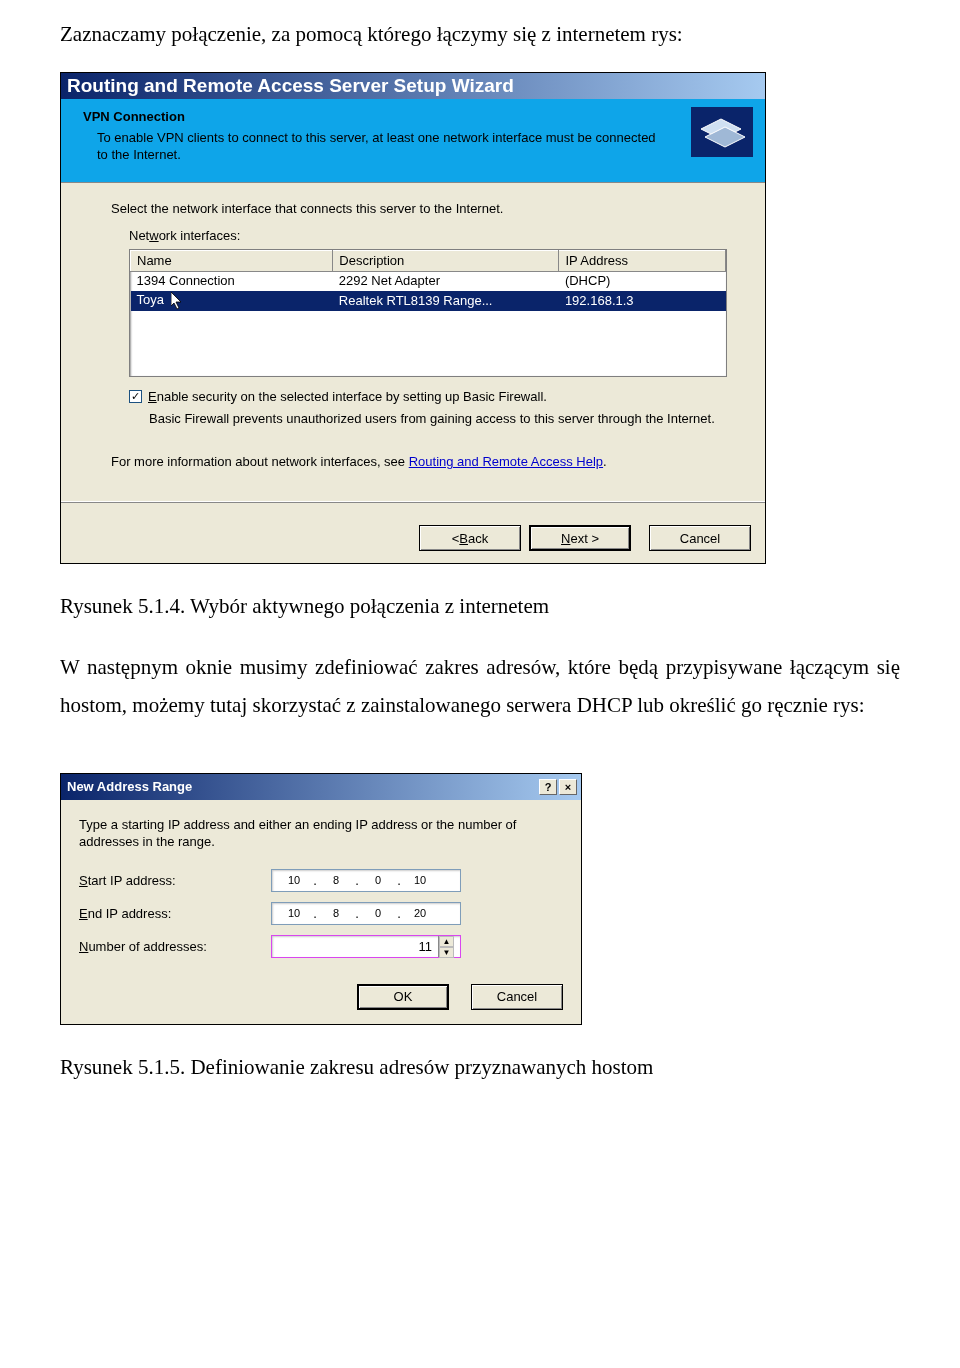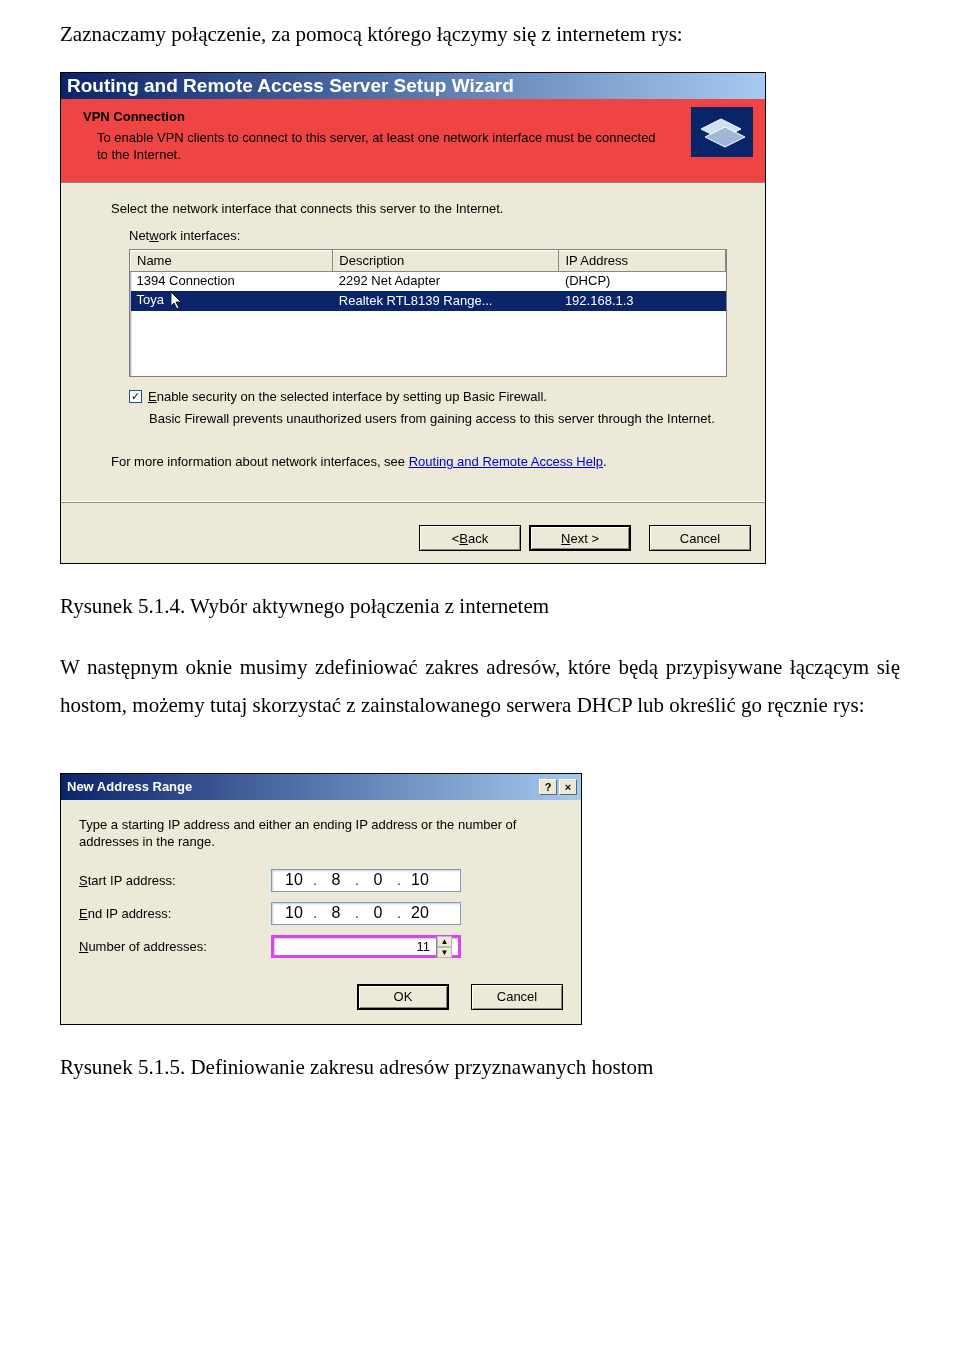--- a/index.html
+++ b/index.html
@@ -7,21 +7,21 @@
   .para { font-size: 21px; line-height: 1.8; margin-bottom: 10px; text-align: justify; }
   .caption { font-size: 21px; margin: 30px 0; }
 
   .wiz {
     width: 706px; border: 1px solid #000; background: #ece9d8; font-family: Tahoma, Arial, sans-serif; font-size: 13px; color: #000; margin: 18px 0 10px 0;
   }
   .wiz-titlebar {
     display:flex; align-items:center; height:26px; padding:0 6px; color:#fff; font-weight:bold; font-size:19px;
     background: linear-gradient(to right, #0a246a, #a6caf0);
   }
-  .wiz-hdr { display:flex; background:#ef4444; border-bottom:1px solid #888; height:84px; }
+  .wiz-hdr { display:flex; background:#0ea5e9; border-bottom:1px solid #888; height:84px; }
   .wiz-hdr-txt { flex:1; padding:10px 12px 0 22px; }
   .wiz-hdr-title { font-weight:bold; margin-bottom:6px; font-size:13px; }
   .wiz-hdr-sub { font-size:13px; margin-left:14px; line-height:1.3; }
   .wiz-hdr-icon { width:86px; height:84px; display:flex; align-items:flex-start; justify-content:center; padding-top:8px; }
   .srv-icon { width:62px; height:50px; }
   .wiz-body { padding:18px 34px 6px 50px; line-height:1.3; }
   .wiz-body p { margin-bottom:10px; font-size:13px; }
   .lbl-ni { margin-left:18px; margin-top:8px; margin-bottom:4px; display:block; font-size:13px; }
   .u { text-decoration: underline; }
 
@@ -50,23 +50,23 @@
   
   .dlg { width:522px; border:1px solid #000; background:#ece9d8; font-family: Tahoma, Arial, sans-serif; font-size:13px; margin: 48px 0 10px 0; }
   .dlg-titlebar { display:flex; align-items:center; justify-content:space-between; height:26px; padding:0 4px 0 6px; color:#fff; font-weight:bold; font-size:13px; background: linear-gradient(to right, #0a246a, #a6caf0); }
   .tbtns { display:flex; gap:2px; }
   .tbtn { width:18px; height:16px; background:#ece9d8; border:1px solid #fff; border-right-color:#666; border-bottom-color:#666; display:flex; align-items:center; justify-content:center; color:#000; font-weight:bold; font-size:11px; }
   .dlg-body { padding:16px 18px 14px 18px; }
   .dlg-body .intro { margin-bottom:18px; line-height:1.35; }
   .frow { display:flex; align-items:center; margin:10px 0;gap:22px; }
   .flabel { width:170px; font-size:13px; }
   .ipbox { display:flex; align-items:center; width:190px; height:23px; border:1px solid #7f9db9; background:#fff; box-shadow: inset 1px 1px 2px #ccc; padding:0 4px; }
-  .oct { width:36px; text-align:center; font-size:16px; }
+  .oct { width:36px; text-align:center; font-size:11px; }
   .dot { width:6px; text-align:center; }
-  .numbox { width:190px; height:23px; border:3px solid #d946ef; background:#fff; box-shadow: inset 1px 1px 2px #ccc; display:flex; align-items:center; justify-content:flex-end; padding:0 6px; }
+  .numbox { width:190px; height:23px; border:1px solid #d946ef; background:#fff; box-shadow: inset 1px 1px 2px #ccc; display:flex; align-items:center; justify-content:flex-end; padding:0 6px; }
   .numbox .up { margin-left:6px; width:16px; height:21px; border-left:1px solid #888; display:flex; flex-direction:column; }
   .numbox .arr { flex:1; display:flex; align-items:center; justify-content:center; font-size:8px; background:#ece9d8; border:1px solid #bbb; }
   .dlg-btns { display:flex; justify-content:flex-end; gap:22px; margin-top:26px; }
 </style>
 </head>
 <body>
 
 <p class="para">Zaznaczamy połączenie, za pomocą którego łączymy się z internetem rys:</p>
 
 <div class="wiz">

